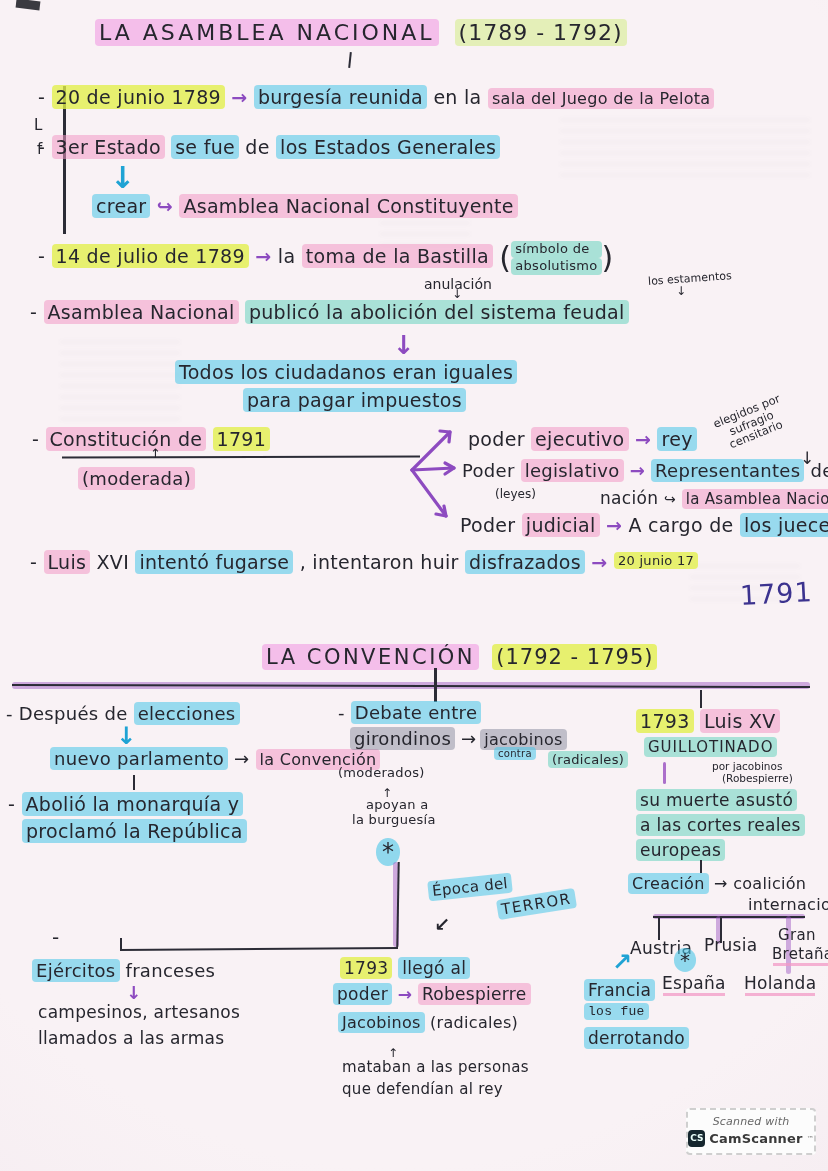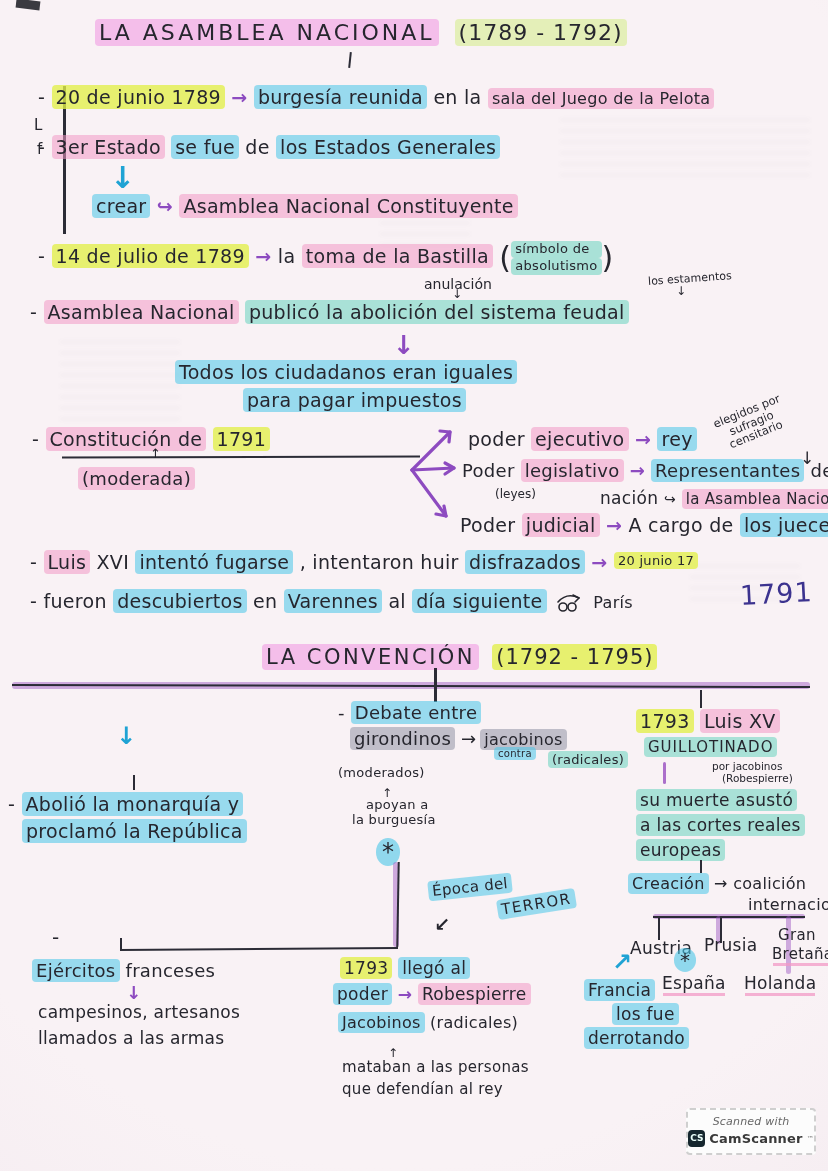--- a/index.html
+++ b/index.html
@@ -178,48 +178,40 @@
     <span>- </span>
     <span class="hl pk">Luis</span>
     <span> XVI </span>
     <span class="hl cy">intentó fugarse</span>
     <span>, intentaron huir </span>
     <span class="hl cy">disfrazados</span>
     <span class="parrow">→</span>
     <span class="hl yl" style="font-size:13px;position:relative;top:-4px;">20 junio 17</span>
   </div>
   <div class="line bluepen" style="left:740px;top:578px;font-size:27px;letter-spacing:1px;transform:rotate(-3deg);">1791</div>
-  <div class="line" style="left:30px;top:590px;">
-    <span>- fueron </span>
-    <span class="hl cy">descubiertos</span>
-    <span> en </span>
-    <span class="hl cy">Varennes</span>
-    <span> al </span>
-    <span class="hl cy">día siguiente</span>
-    <svg width="30" height="22" viewBox="0 0 30 22" style="vertical-align:middle;margin:0 2px;">
-      <g stroke="#26262e" stroke-width="1.6" fill="none" stroke-linecap="round">
-        <path d="M3,10 Q12,0 24,6"></path>
-          <path d="M24,6 l-6,-3 M24,6 l-4,4"></path>
-        <circle cx="8" cy="15" r="4"></circle>
-          <circle cx="17" cy="15" r="4"></circle>
-      </g>
-    </svg>
-    <span style="font-size:16px;">París</span>
-  </div>
 
   <div class="line" style="left:262px;top:645px;font-size:21px;letter-spacing:2.5px;">
     <span class="hl mg">LA CONVENCIÓN</span>
     <span class="hl yl" style="margin-left:4px;letter-spacing:1px;">(1792 - 1795)</span>
   </div>
   <div class="pline" style="left:12px;top:682px;width:798px;height:7px;"></div>
   <div class="hline" style="left:12px;top:685px;width:798px;height:2px;transform:rotate(.15deg);"></div>
   <div class="vline" style="left:434px;top:668px;width:2.5px;height:34px;"></div>
   <div class="vline" style="left:700px;top:690px;width:2px;height:18px;"></div>
 
+  <div class="line" style="left:6px;top:703px;font-size:18px;">
+    <span>- Después de </span>
+    <span class="hl cy">elecciones</span>
+  </div>
   <div class="line cyarrow" style="left:116px;top:722px;font-size:24px;">↓</div>
+  <div class="line" style="left:50px;top:748px;font-size:18px;">
+    <span class="hl cy">nuevo parlamento</span>
+    <span>→</span>
+    <span class="hl pk" style="font-size:16px;">la Convención</span>
+  </div>
   <div class="vline" style="left:133px;top:775px;width:2px;height:15px;"></div>
   <div class="line" style="left:8px;top:793px;">
     <span>- </span>
     <span class="hl cy">Abolió la monarquía y</span>
   </div>
   <div class="line" style="left:22px;top:820px;">
     <span class="hl cy">proclamó la República</span>
   </div>
 
   <div class="line" style="left:338px;top:702px;font-size:18px;">
@@ -318,21 +310,21 @@
   <div class="line pku" style="left:662px;top:973px;font-size:17px;">España</div>
   <div class="line pku" style="left:744px;top:973px;font-size:17px;">Holanda</div>
 
   <div class="line cyarrow" style="left:612px;top:948px;font-size:24px;">↗</div>
   <div class="line" style="left:674px;top:948px;font-size:20px;">
     <span class="blob">*</span>
   </div>
   <div class="line" style="left:584px;top:980px;font-size:17px;">
     <span class="hl cy">Francia</span>
   </div>
-  <div class="line" style="left:612px;top:1004px;font-size:17px;">
+  <div class="line" style="left:584px;top:1004px;font-size:13px;font-family:Liberation Mono, monospace;">
     <span class="hl cy">los fue</span>
   </div>
   <div class="line" style="left:584px;top:1028px;font-size:17px;">
     <span class="hl cy">derrotando</span>
   </div>
 
   <div class="line" style="left:52px;top:925px;font-size:20px;">-</div>
   <div class="line" style="left:32px;top:960px;font-size:18px;">
     <span class="hl cy">Ejércitos</span>
     <span> franceses</span>

